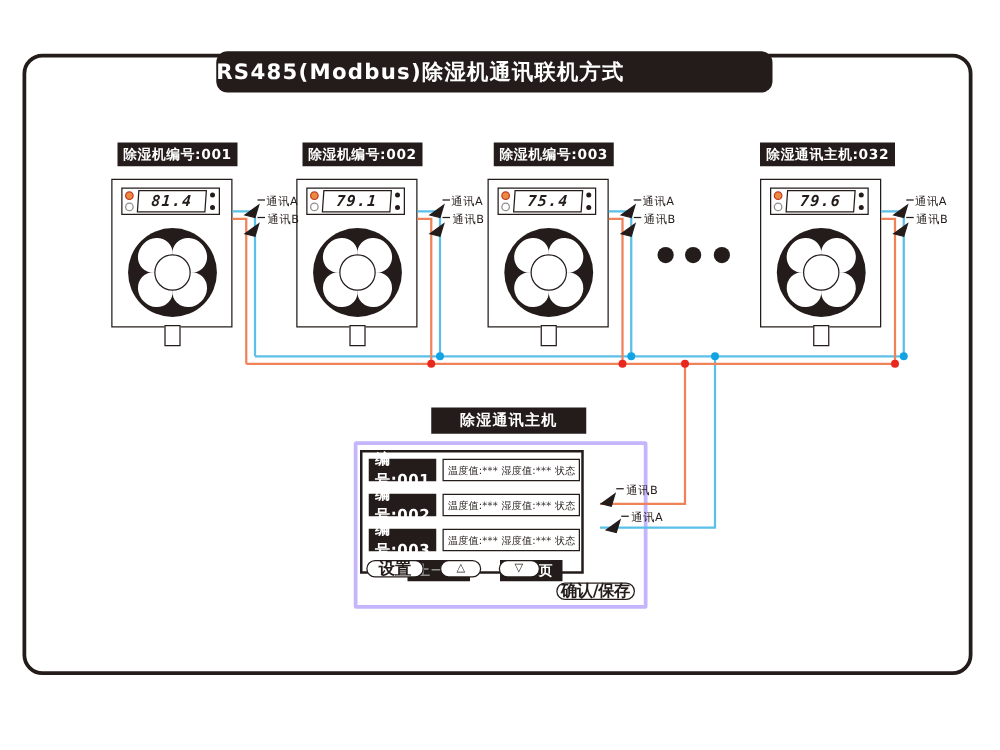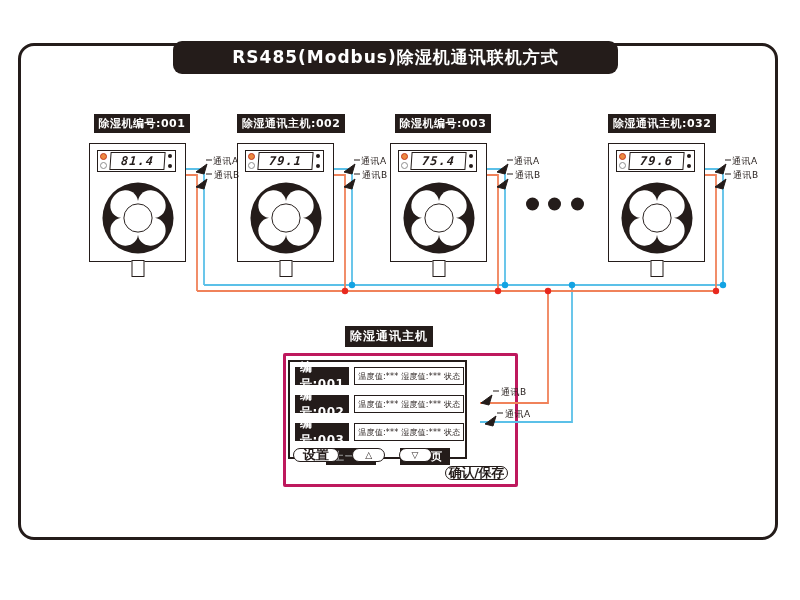--- a/index.html
+++ b/index.html
@@ -1,21 +1,21 @@
 <!DOCTYPE html>
 <html><head>
 <meta charset="utf-8">
 <style>
   html,body{margin:0;padding:0;background:#fff;}
   .canvas{position:relative;width:800px;height:600px;background:#fff;overflow:hidden;
           font-family:"DejaVu Sans","Liberation Sans",sans-serif;color:#241c1a;}
   .frame{position:absolute;left:18px;top:43px;width:760px;height:497px;
          border:3px solid #241c1a;border-radius:16px;box-sizing:border-box;}
   .banner{position:absolute;left:173px;top:41px;width:445px;height:33px;background:#241c1a;
-          border-radius:9px;display:flex;align-items:center;justify-content:center;z-index:3;}
+          border-radius:9px;display:flex;align-items:center;justify-content:flex-start;z-index:3;}
   .banner-title{color:#fff;font-size:17px;font-weight:bold;letter-spacing:1px;}
 
   
   .unit{position:absolute;top:114px;width:106px;z-index:2;}
   .unit-badge{display:block;margin:0 auto;width:max-content;background:#241c1a;color:#fff;
               font-size:11px;font-weight:bold;padding:2px 5px;letter-spacing:0.5px;}
   .unit-box{margin-top:10px;width:95px;height:117px;border:1.5px solid #241c1a;background:#fff;position:relative;}
   .panel{position:absolute;left:7px;top:6px;width:79px;height:22px;border:1px solid #241c1a;
          box-sizing:border-box;display:flex;align-items:center;padding:0 2px;gap:3px;background:#fff;}
   .leds{display:flex;flex-direction:column;gap:2px;}
@@ -29,22 +29,22 @@
   .ddot{width:4px;height:4px;border-radius:50%;background:#241c1a;}
   .fan{position:absolute;left:50%;top:37px;transform:translateX(-50%);}
   .foot{position:absolute;bottom:-16px;left:50%;transform:translateX(-50%);
         width:11px;height:15px;border:1.5px solid #241c1a;background:#fff;}
 
   
   .wlabel{position:absolute;font-size:9px;color:#241c1a;white-space:nowrap;z-index:6;letter-spacing:0.5px;}
 
   
   .m-badge{position:absolute;left:345px;top:326px;background:#241c1a;color:#fff;font-size:12px;
-           font-weight:bold;padding:2px 5px;letter-spacing:1px;z-index:2;}
-  .m-box{position:absolute;left:283px;top:353px;width:235px;height:134px;border:3px solid #be185d;
+           font-weight:bold;padding:2px 23px;letter-spacing:1px;z-index:2;}
+  .m-box{position:absolute;left:283px;top:353px;width:235px;height:134px;border:3px solid #c4b5fd;
          border-radius:2px;background:#fff;box-sizing:border-box;z-index:2;}
   .m-screen{position:absolute;left:2px;top:4px;width:179px;height:99px;border:2px solid #241c1a;
             box-sizing:border-box;background:#fff;}
   .m-row{display:flex;align-items:stretch;margin:5px 5px 0;height:18px;gap:5px;}
   .m-row + .m-row{margin-top:10px;}
   .m-id{background:#241c1a;color:#fff;font-weight:bold;font-size:12px;display:flex;align-items:center;
         padding:0 5px;letter-spacing:0.5px;}
   .m-info{flex:1;border:1.2px solid #241c1a;font-size:8px;display:flex;align-items:center;
           padding:0 3px;white-space:nowrap;letter-spacing:0.2px;}
   .m-pages{display:flex;justify-content:space-between;margin:7px 15px 0 36px;}
@@ -93,21 +93,21 @@
           <ellipse cx="0" cy="-20" rx="15" ry="13.5" transform="rotate(225)"></ellipse>
           <ellipse cx="0" cy="-20" rx="15" ry="13.5" transform="rotate(315)"></ellipse>
         </g>
         <circle r="14.5" fill="#ffffff" stroke="#241c1a" stroke-width="1"></circle>
       </svg>
       <div class="foot"></div>
     </div>
   </div>
 
   <div class="unit" style="left:237px">
-    <span class="unit-badge">除湿通讯主机:002</span>
+    <span class="unit-badge">除湿机编号:002</span>
     <div class="unit-box">
       <div class="panel">
         <div class="leds">
           <div class="led led-on"></div>
           <div class="led led-off"></div>
         </div>
         <div class="seg">79.1</div>
         <div class="ddots">
           <div class="ddot"></div>
             <div class="ddot"></div>

